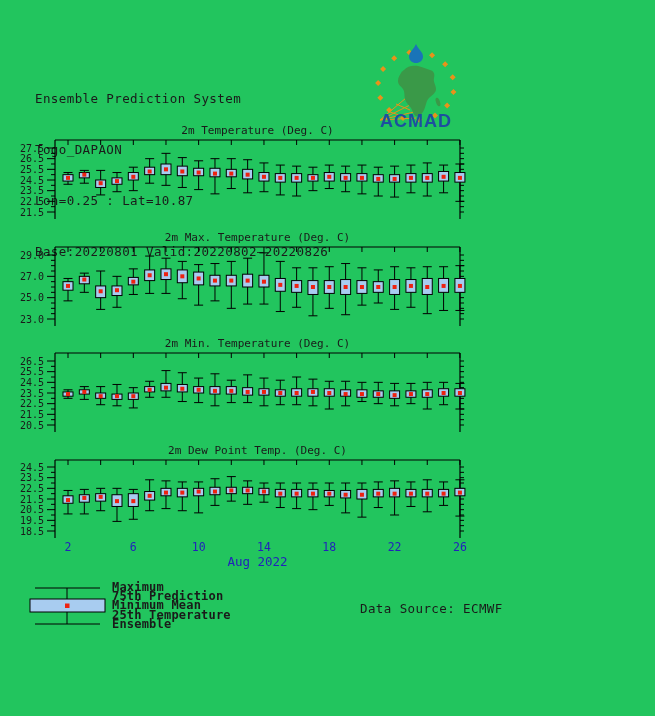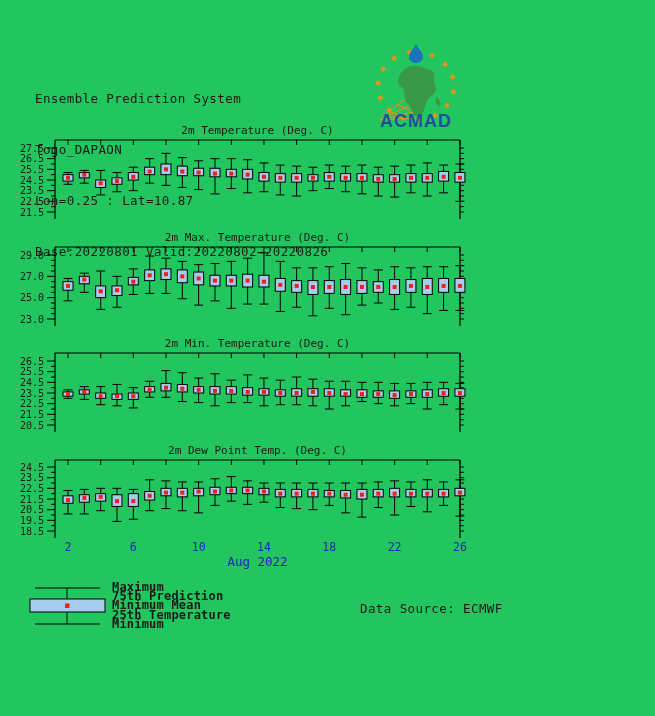--- a/index.html
+++ b/index.html
@@ -987,19 +987,19 @@
       <line x1="39" y1="6" x2="39" y2="42" stroke="#000"></line>
       <rect x="2" y="17" width="75" height="13" fill="#a8ccf0" stroke="#000"></rect>
       <rect x="37" y="21.5" width="4.5" height="4.5" fill="#ee2211"></rect>
       <line x1="7" y1="42" x2="72" y2="42" stroke="#000"></line>
     </svg>
     <div class="legend-labels">
       <div>Maximum</div>
       <div>75th Prediction</div>
       <div>Minimum Mean</div>
       <div>25th Temperature</div>
-      <div>Minimum</div>
+      <div>Ensemble</div>
     </div>
   </div>
 
   <div class="data-source">Data Source: ECMWF</div>
 
 </div>
 
 </body></html>

